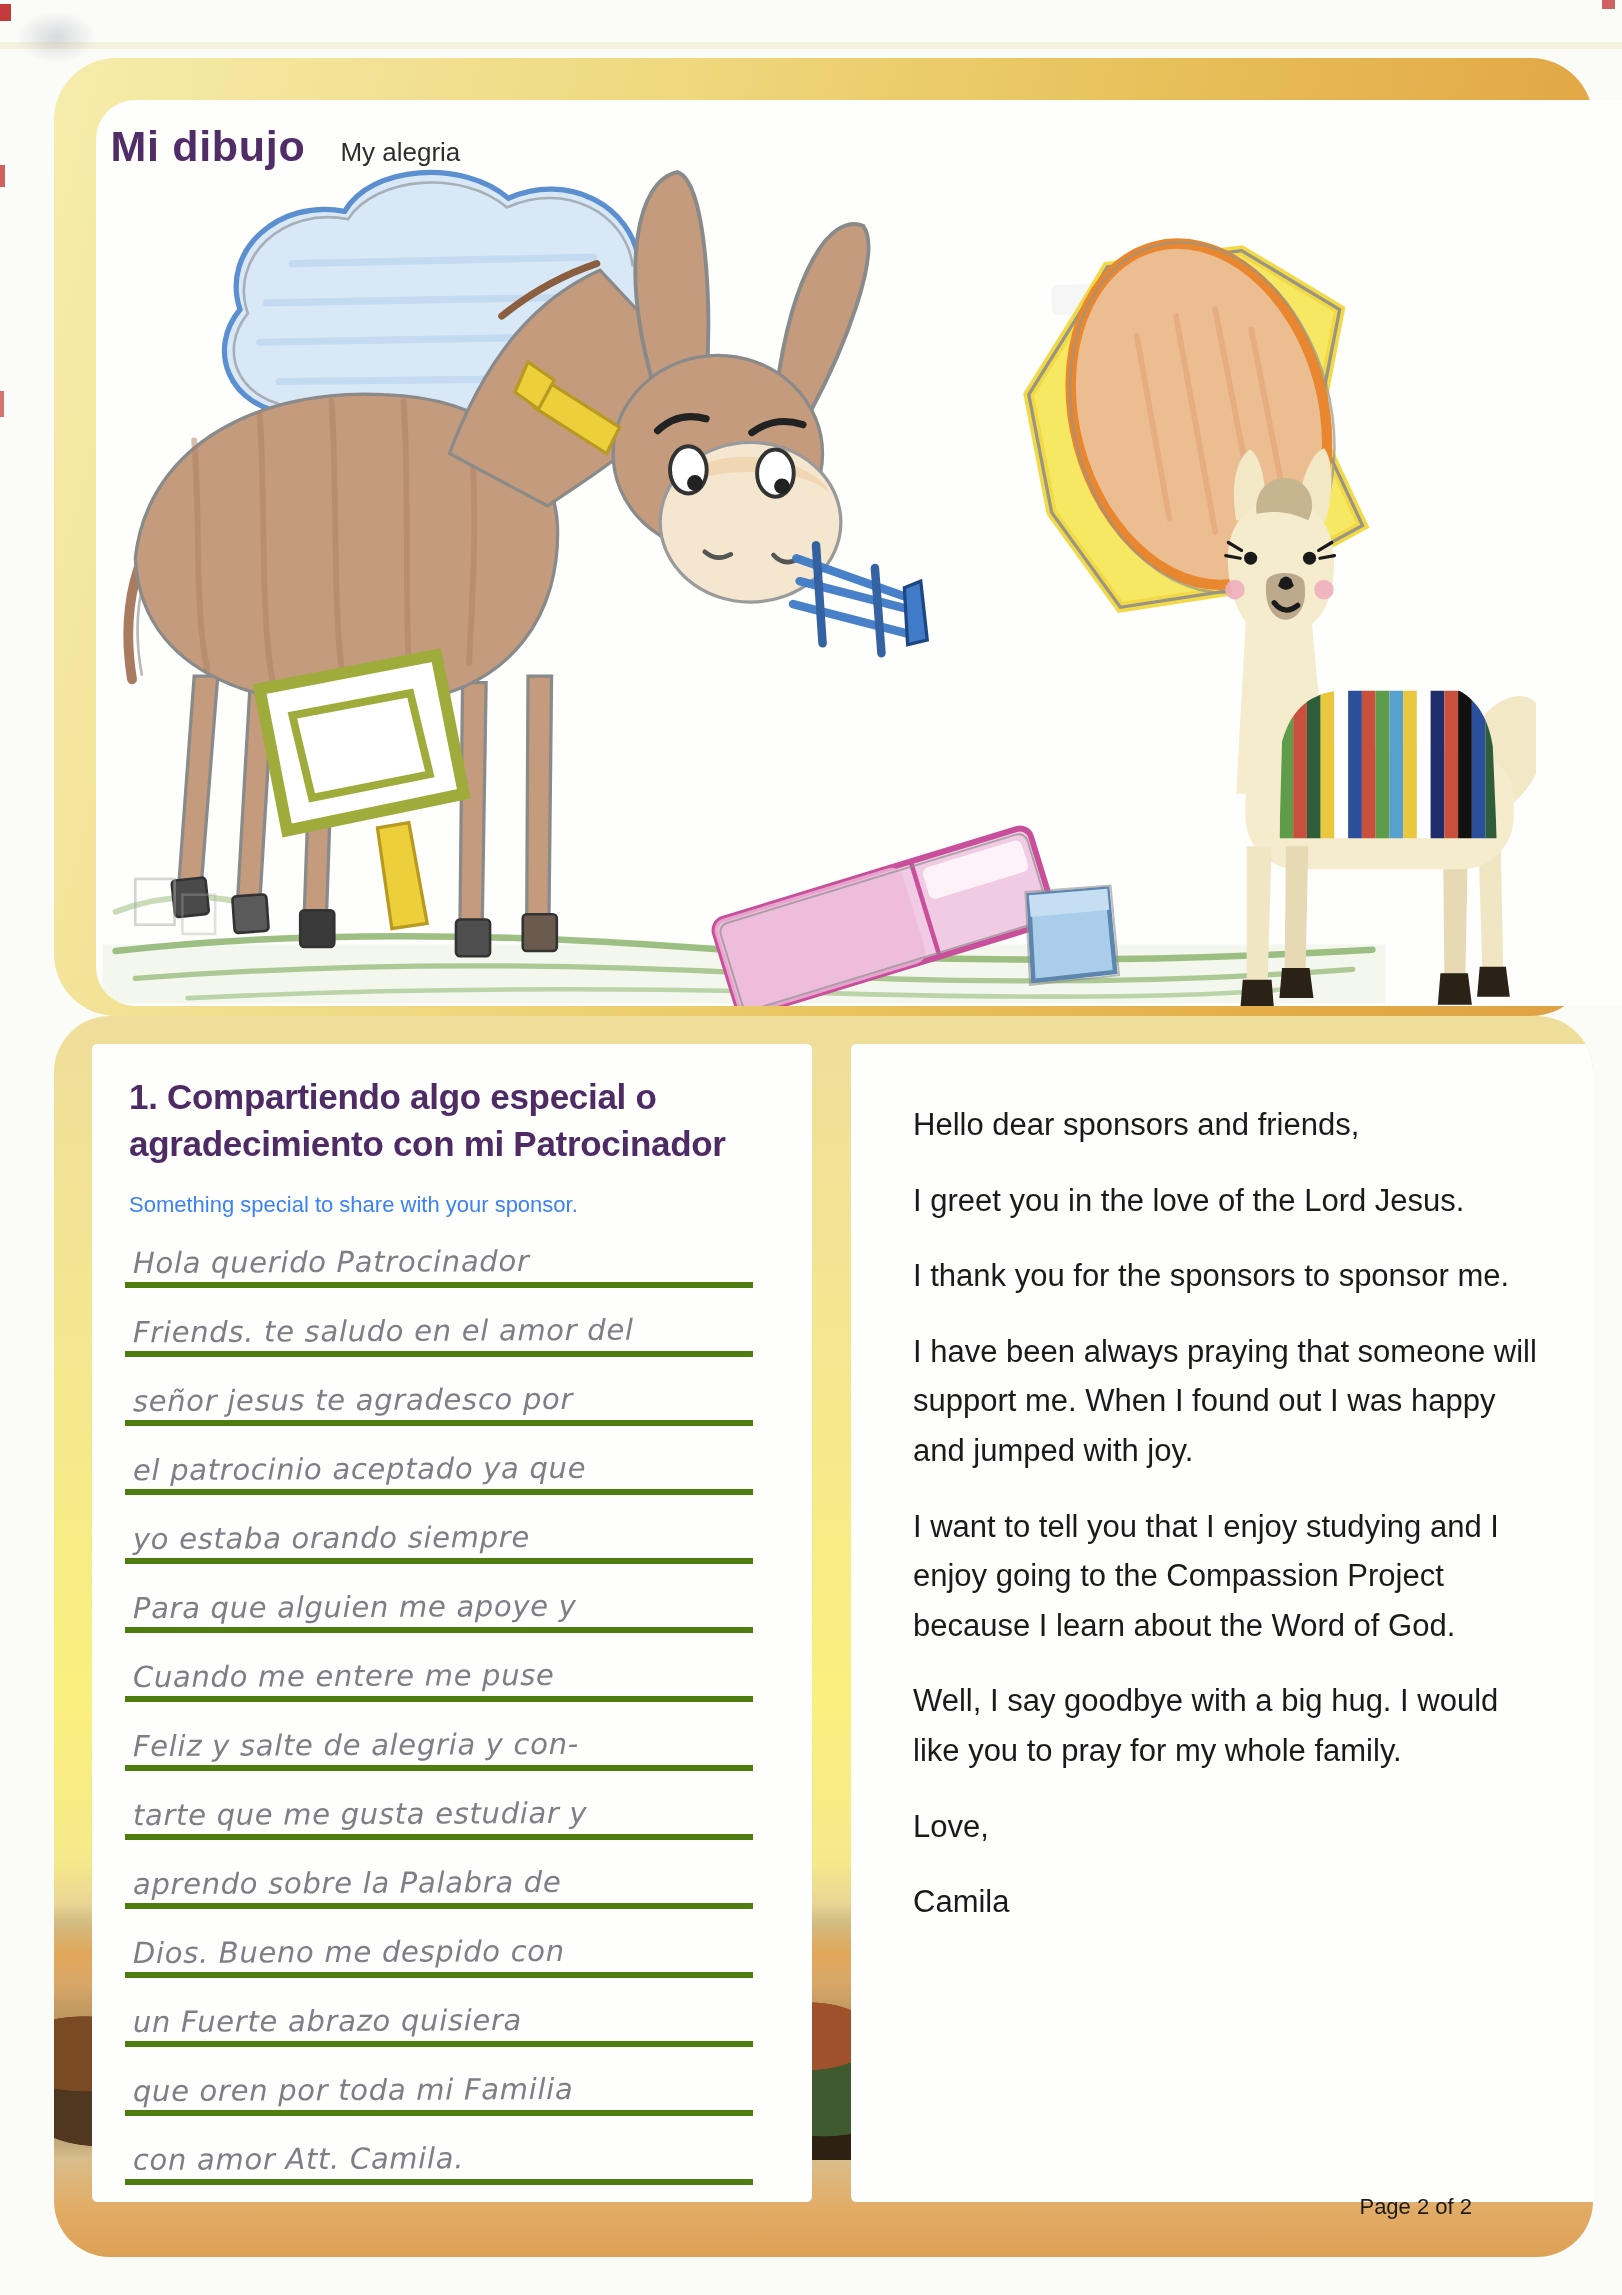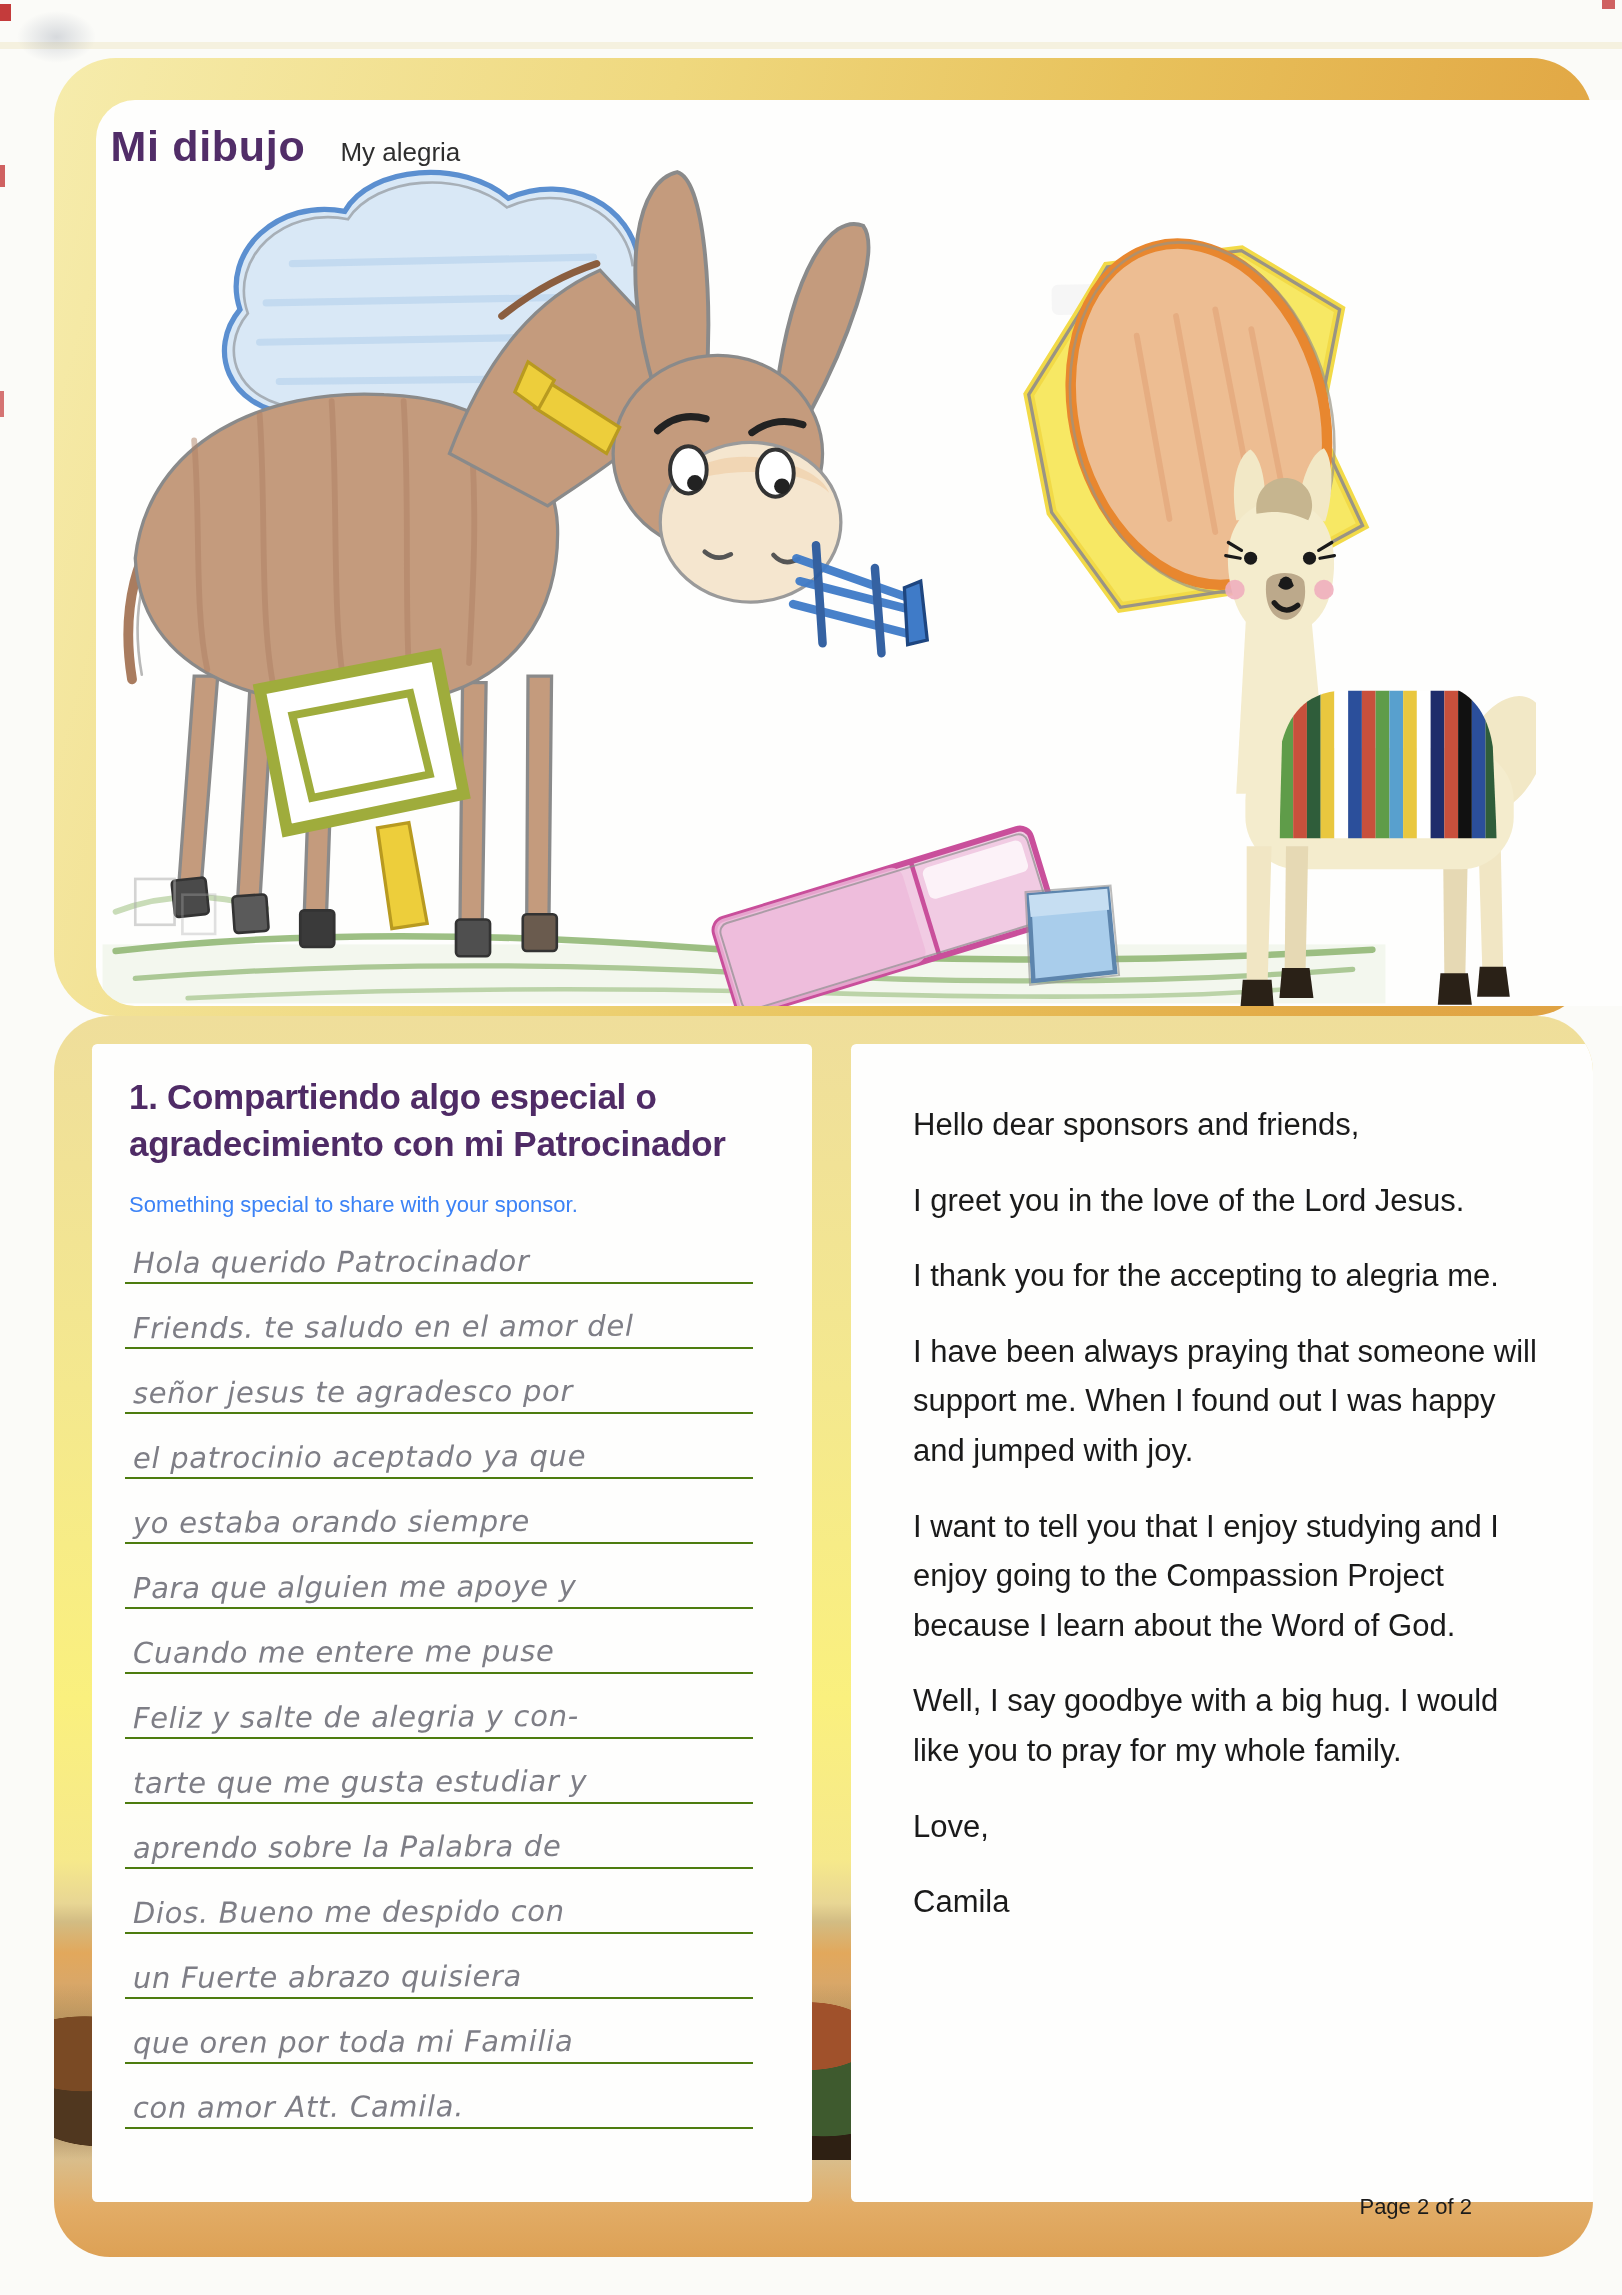--- a/index.html
+++ b/index.html
@@ -32,21 +32,21 @@
     radial-gradient(ellipse 170px 79px at 97% 45%,#6E3B22 0 60%,transparent 61%),
     radial-gradient(ellipse 137px 65px at 98% 80%,#44552C 0 60%,transparent 61%),
     linear-gradient(180deg,transparent 0,rgba(62,74,40,.30) 40%,rgba(58,42,24,.38) 70%,transparent 100%);}
   .panel{position:absolute;top:28px;height:1158px;background:#FEFEFD;border-radius:5.2px;}
   .panel-left{left:38px;width:720px;}
   .panel-right{left:797px;width:770px;}
   .section-title{position:absolute;left:37px;top:29px;width:654px;margin:0;
     font-size:35px;line-height:1.35;font-weight:bold;color:#4F2B66;letter-spacing:-0.3px;white-space:pre-line;}
   .section-subtitle{position:absolute;left:37px;top:148px;font-size:22px;color:#3b82f6;}
   .hw-rows{position:absolute;left:33px;top:175px;width:628px;}
-  .hw-row{height:63px;border-bottom:2px solid #4d7c0f;display:flex;align-items:flex-end;}
+  .hw-row{height:63px;border-bottom:6px solid #4d7c0f;display:flex;align-items:flex-end;}
   .hw-text{font-family:"DejaVu Sans",sans-serif;font-style:italic;font-size:29px;color:#7E7E86;
     padding:0 0 2.6px 7.9px;letter-spacing:0.7px;white-space:nowrap;transform:rotate(-0.3deg);}
   .translation{position:absolute;left:62px;top:56px;width:628px;}
   .translation p{margin:0 0 26px 0;font-size:31px;line-height:1.6;color:#1A1A1A;}
   .page-number{position:absolute;right:121px;top:1178px;font-size:22px;color:#1B1B1B;}
 </style>
 </head>
 <body>
 
 <div class="page">
@@ -326,21 +326,21 @@
         </div>
     </div>
 
     <div class="panel panel-right">
       <div class="translation">
 
           <p>Hello dear sponsors and friends,</p>
 
           <p>I greet you in the love of the Lord Jesus.</p>
 
-          <p>I thank you for the accepting to alegria me.</p>
+          <p>I thank you for the sponsors to sponsor me.</p>
 
           <p>I have been always praying that someone will support me. When I found out I was happy and jumped with joy.</p>
 
           <p>I want to tell you that I enjoy studying and I enjoy going to the Compassion Project because I learn about the Word of God.</p>
 
           <p>Well, I say goodbye with a big hug. I would like you to pray for my whole family.</p>
 
           <p>Love,</p>
 
           <p>Camila</p>

